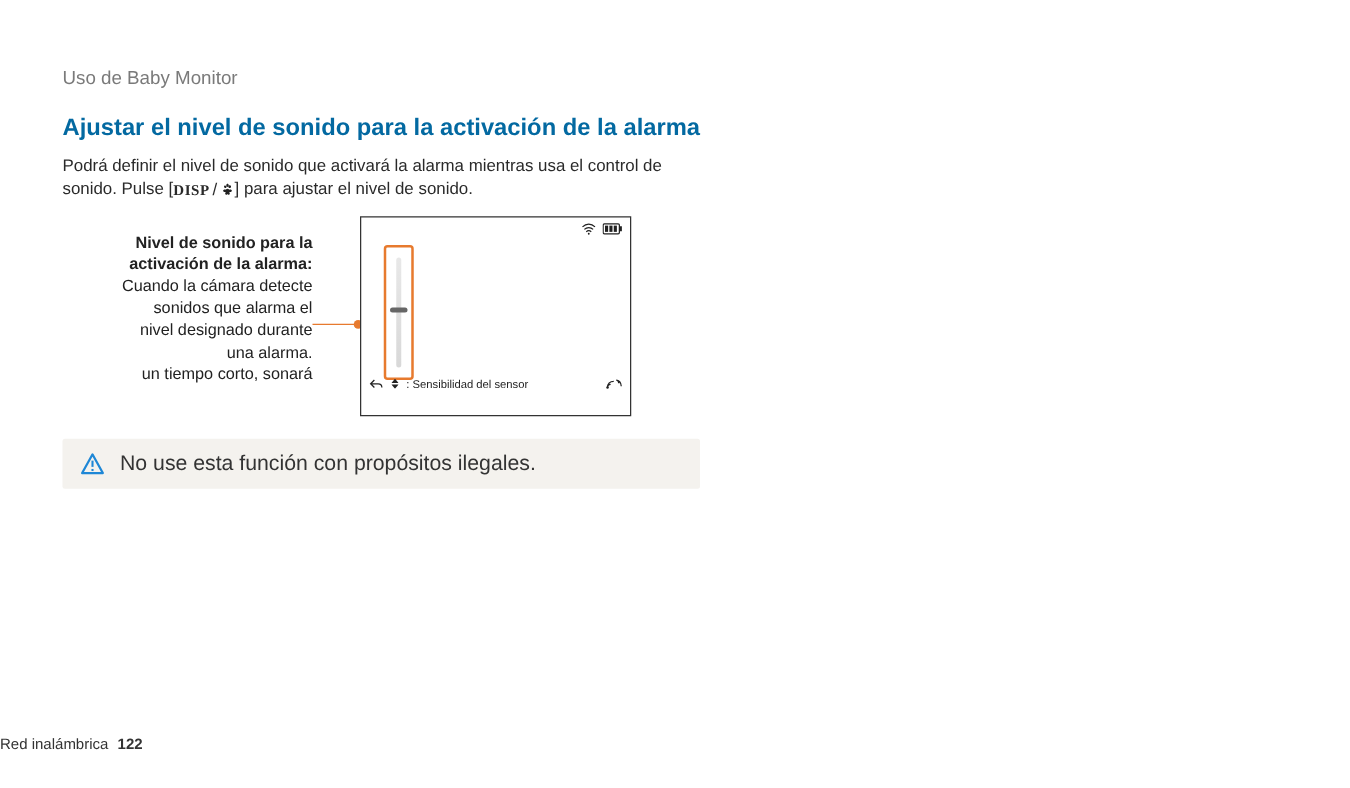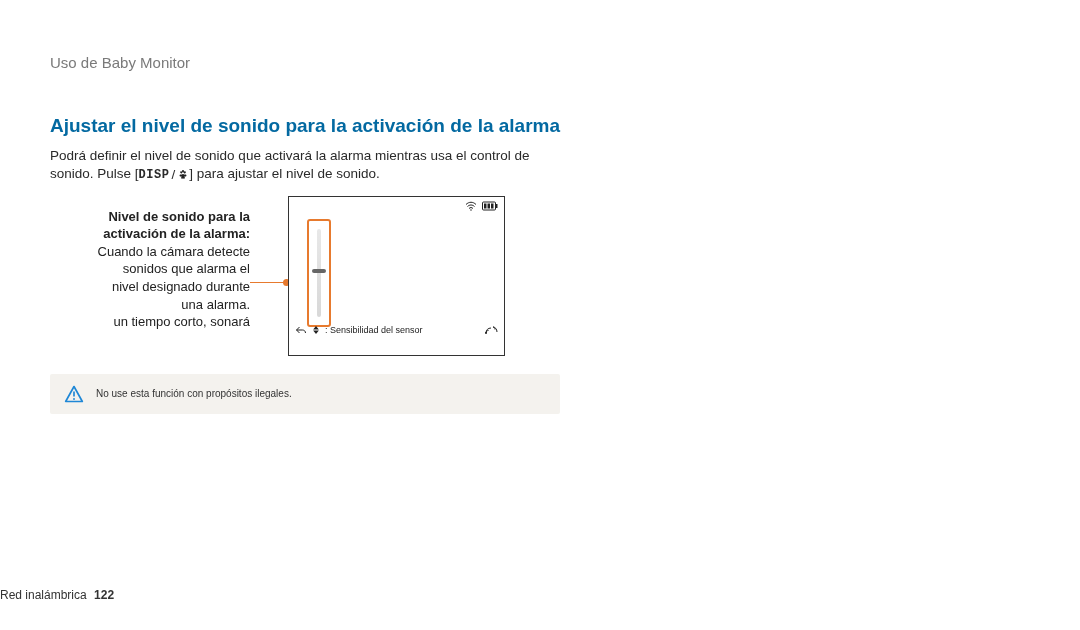--- a/index.html
+++ b/index.html
@@ -10,21 +10,21 @@
     background: #fff;
     color: #222;
     position: relative;
   }
   .page {
     padding: 54px 50px 0 50px;
   }
   .breadcrumb {
     font-size: 15px;
     color: #7a7a7a;
-    margin-bottom: 44px;
+    margin-bottom: 21px;
     font-weight: 400;
   }
   .heading {
     font-size: 19px;
     color: #0369a1;
     font-weight: 700;
     margin-bottom: 10px;
   }
   .intro {
     font-size: 13.5px;
@@ -33,21 +33,21 @@
     max-width: 510px;
     margin-bottom: 12px;
   }
   .intro .inline-icon {
     display: inline-flex;
     align-items: center;
     vertical-align: middle;
     gap: 2px;
   }
   .intro .disp {
-    font-family: Liberation Mono, monospace;
+    font-family: Liberation Serif, serif;
     font-weight: 700;
     font-size: 12px;
     letter-spacing: 0.5px;
   }
   .intro .flower {
     display: inline-block;
     vertical-align: middle;
   }
 
   .figure-row {
@@ -160,21 +160,21 @@
     line-height: 1;
   }
 
   .warning-box {
     width: 510px;
     background: #f4f2ee;
     padding: 10px 14px;
     display: flex;
     align-items: center;
     gap: 12px;
-    font-size: 10px;
+    font-size: 17px;
     color: #333;
     margin-top: 6px;
     border-radius: 2px;
   }
   .warning-icon {
     flex: 0 0 20px;
   }
 
   .footer {
     position: absolute;

